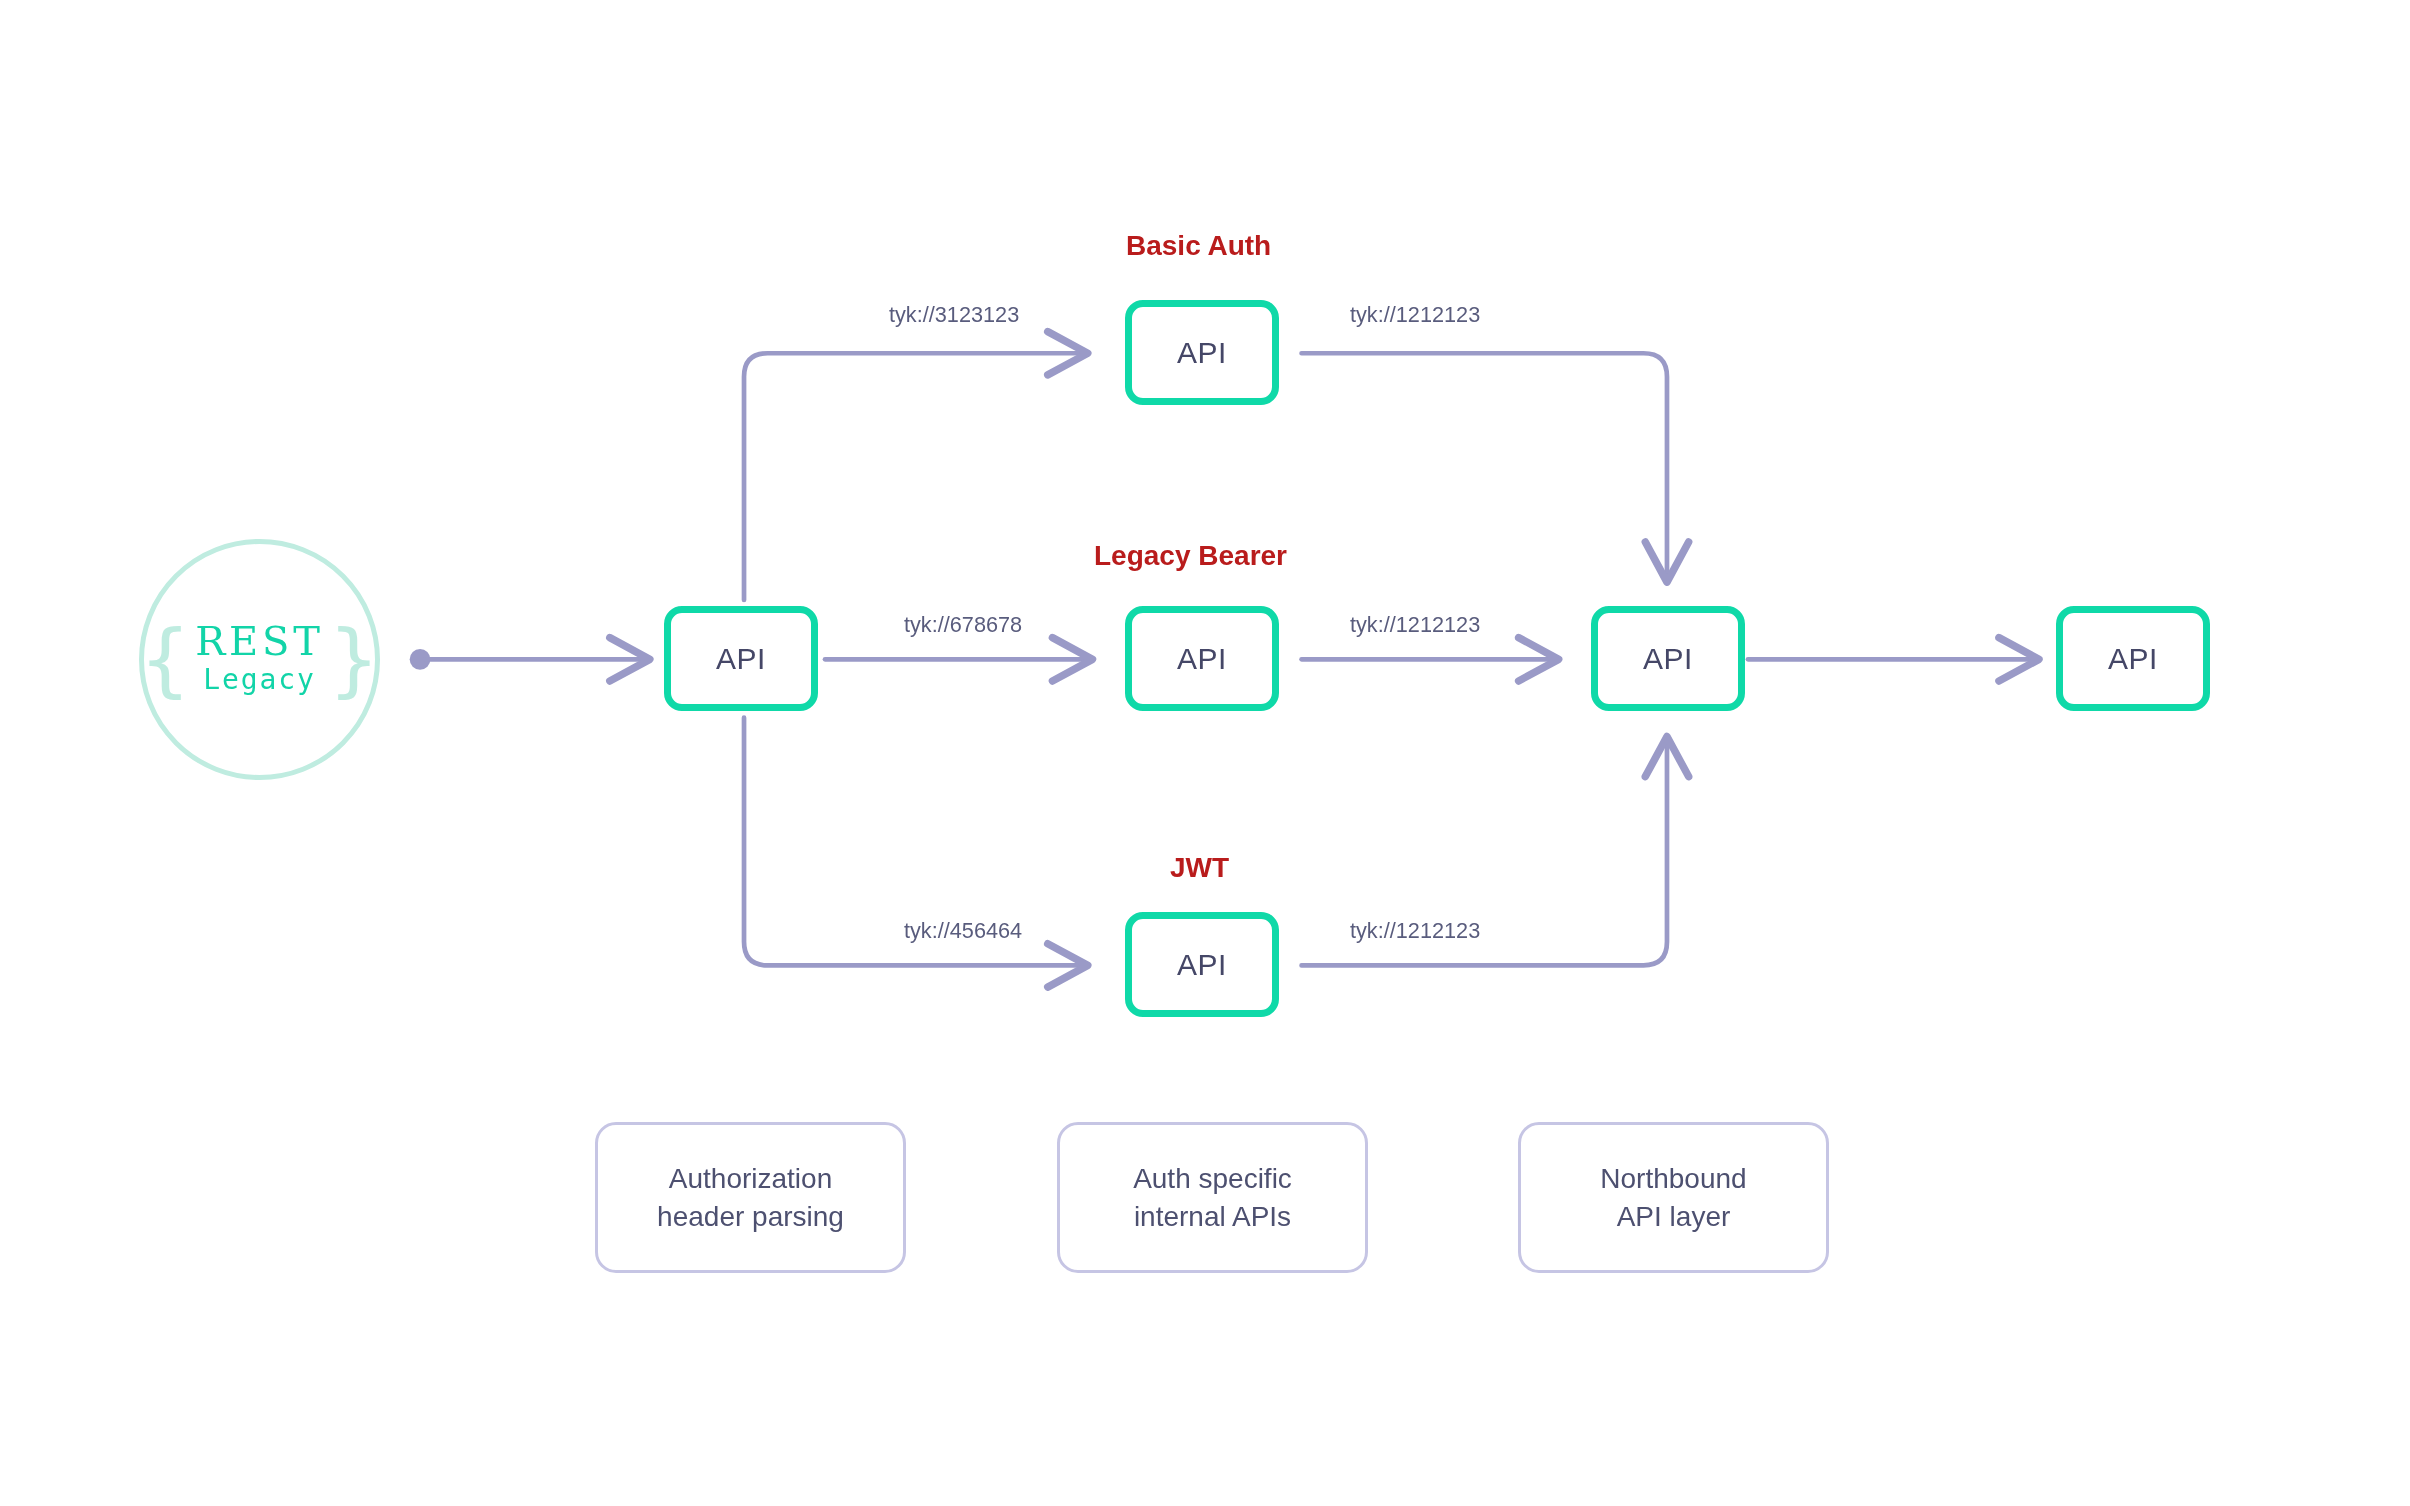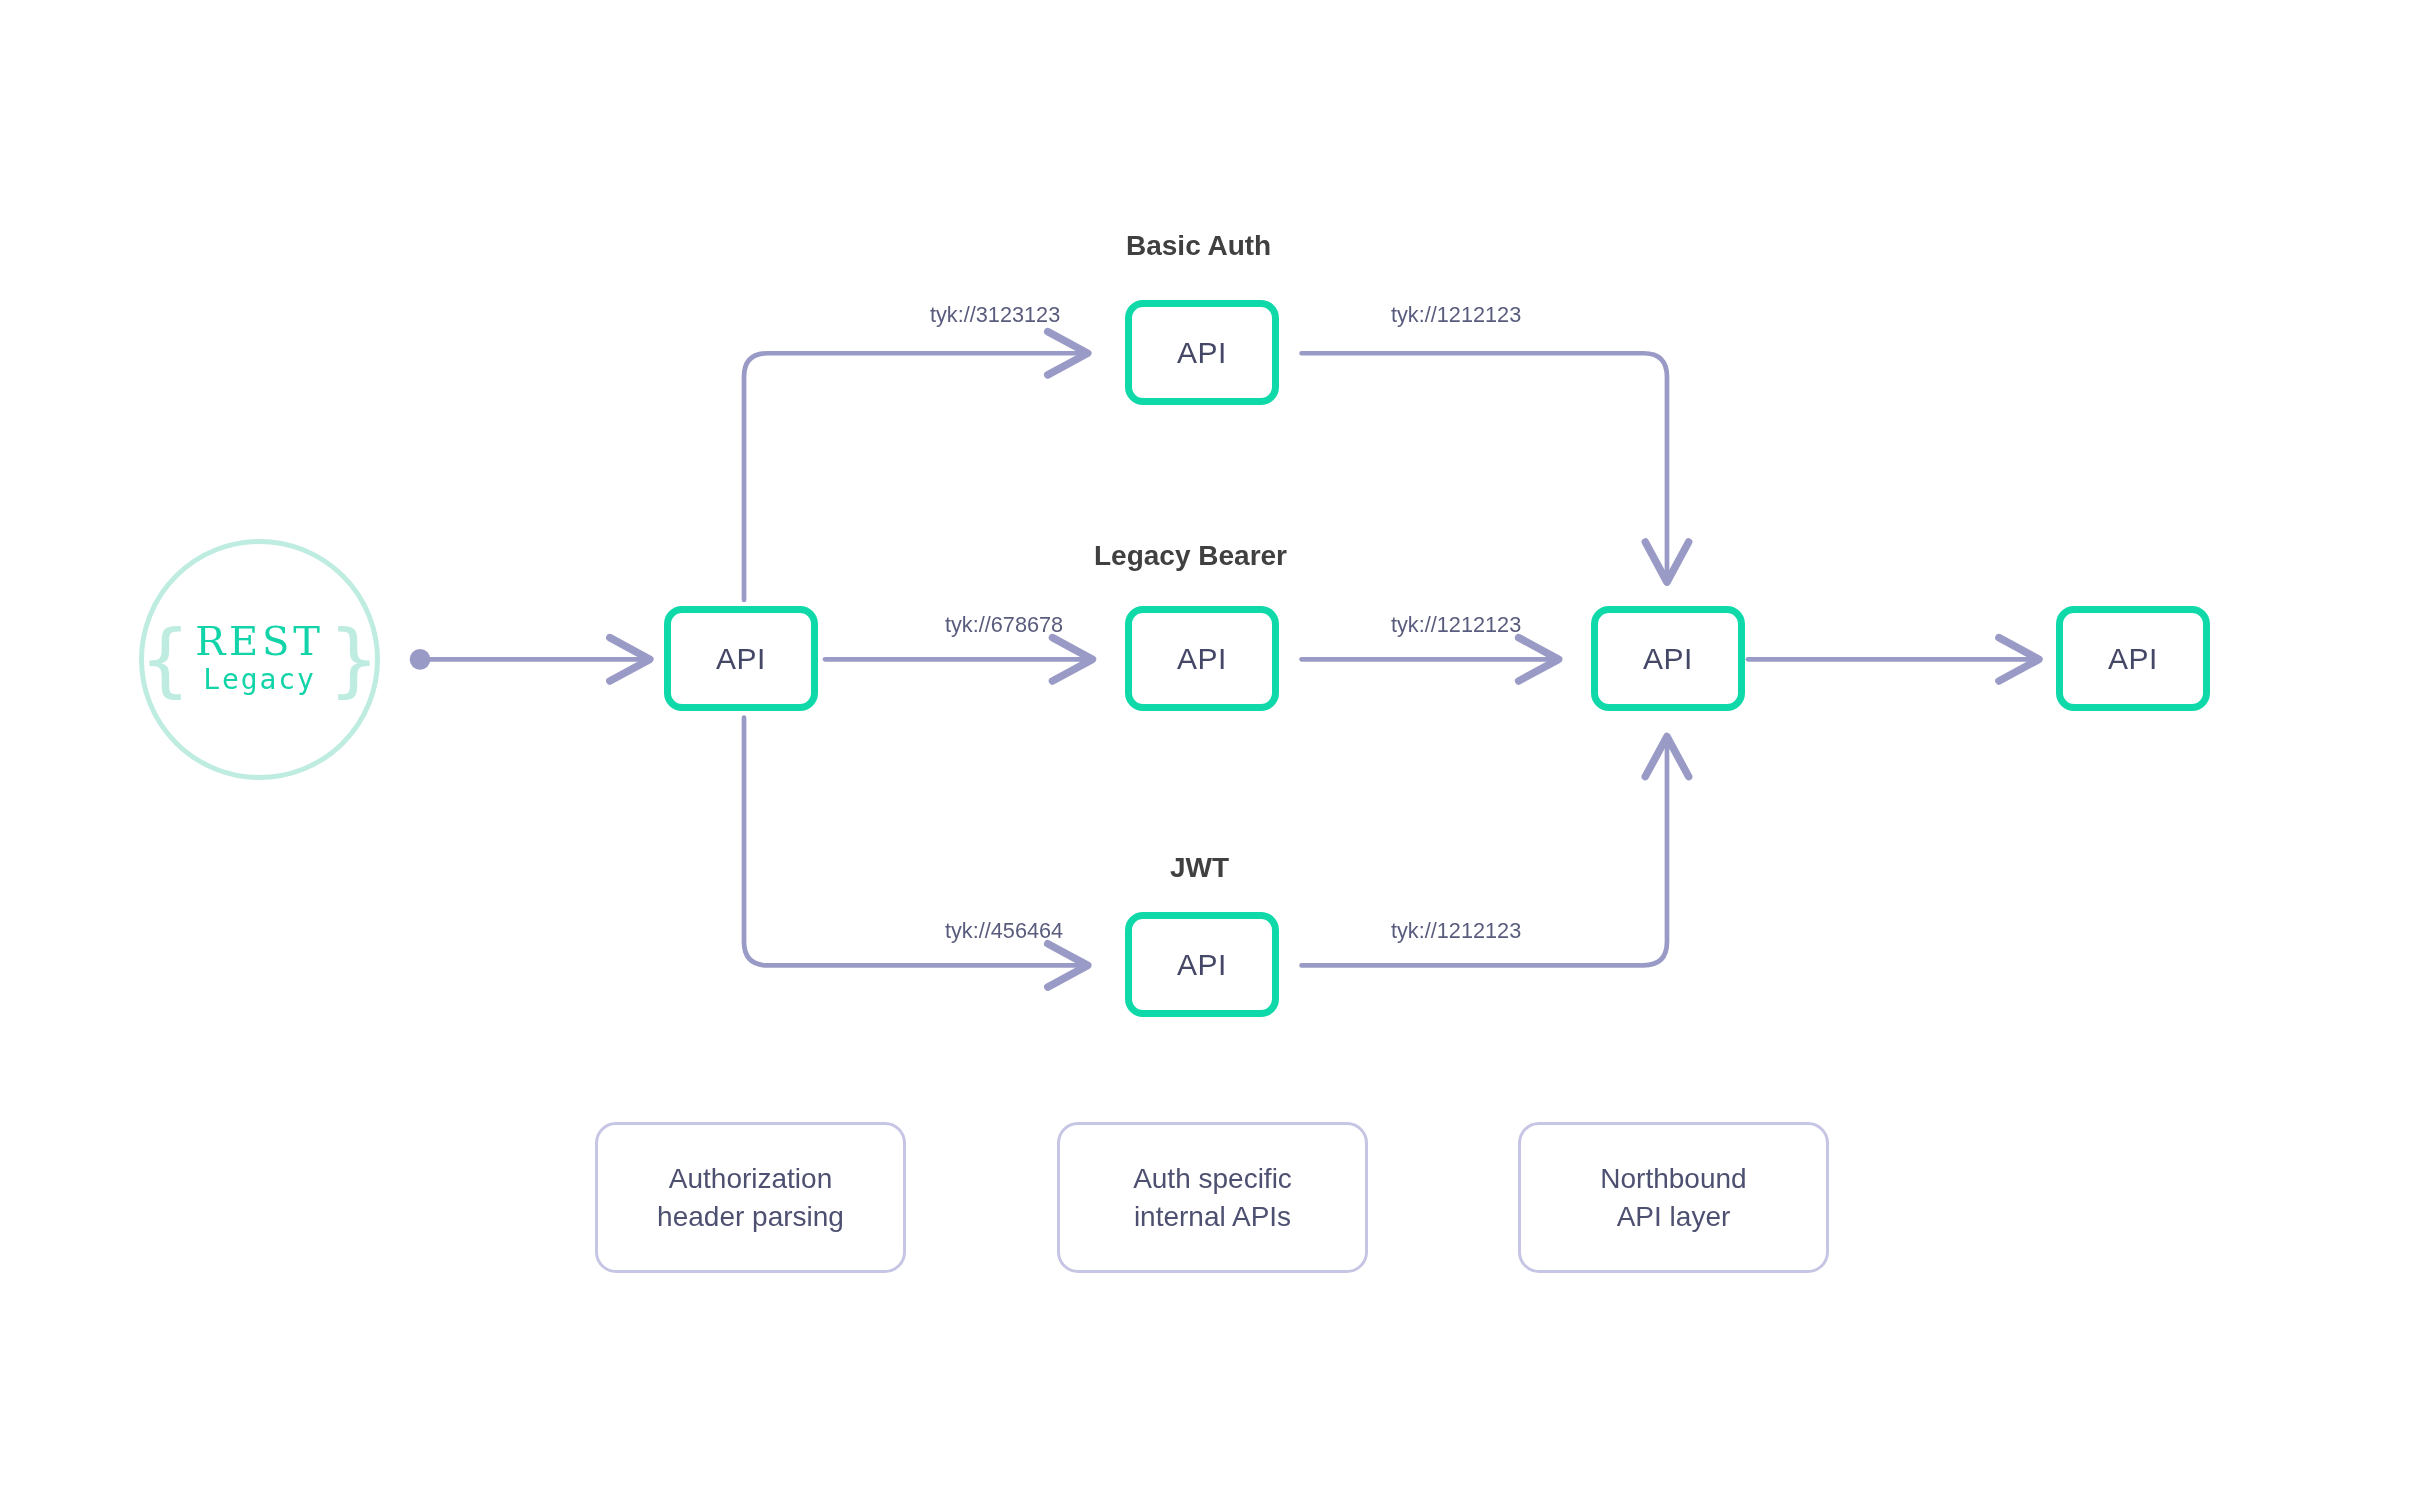--- a/index.html
+++ b/index.html
@@ -94,34 +94,33 @@
   .api-node .api-label {
     color: #454767;
     font-size: 30px;
     letter-spacing: 0.5px;
     font-family: "Liberation Sans", sans-serif;
   }
 
   
   .row-title {
     position: absolute;
-    color: #404040;
+    color: #b91c1c;
     font-size: 28px;
     font-weight: bold;
     white-space: nowrap;
   }
 
   
   .edge-label {
     position: absolute;
     color: #595c7d;
     font-size: 21.7px;
     white-space: nowrap;
     font-family: "Liberation Sans", sans-serif;
-    margin-left: 41px;
   }
 
   
   .caption-box {
     position: absolute;
     box-sizing: border-box;
     border: 3.8px solid #c6c5e4;
     border-radius: 21px;
     background: #ffffff;
     display: flex;

